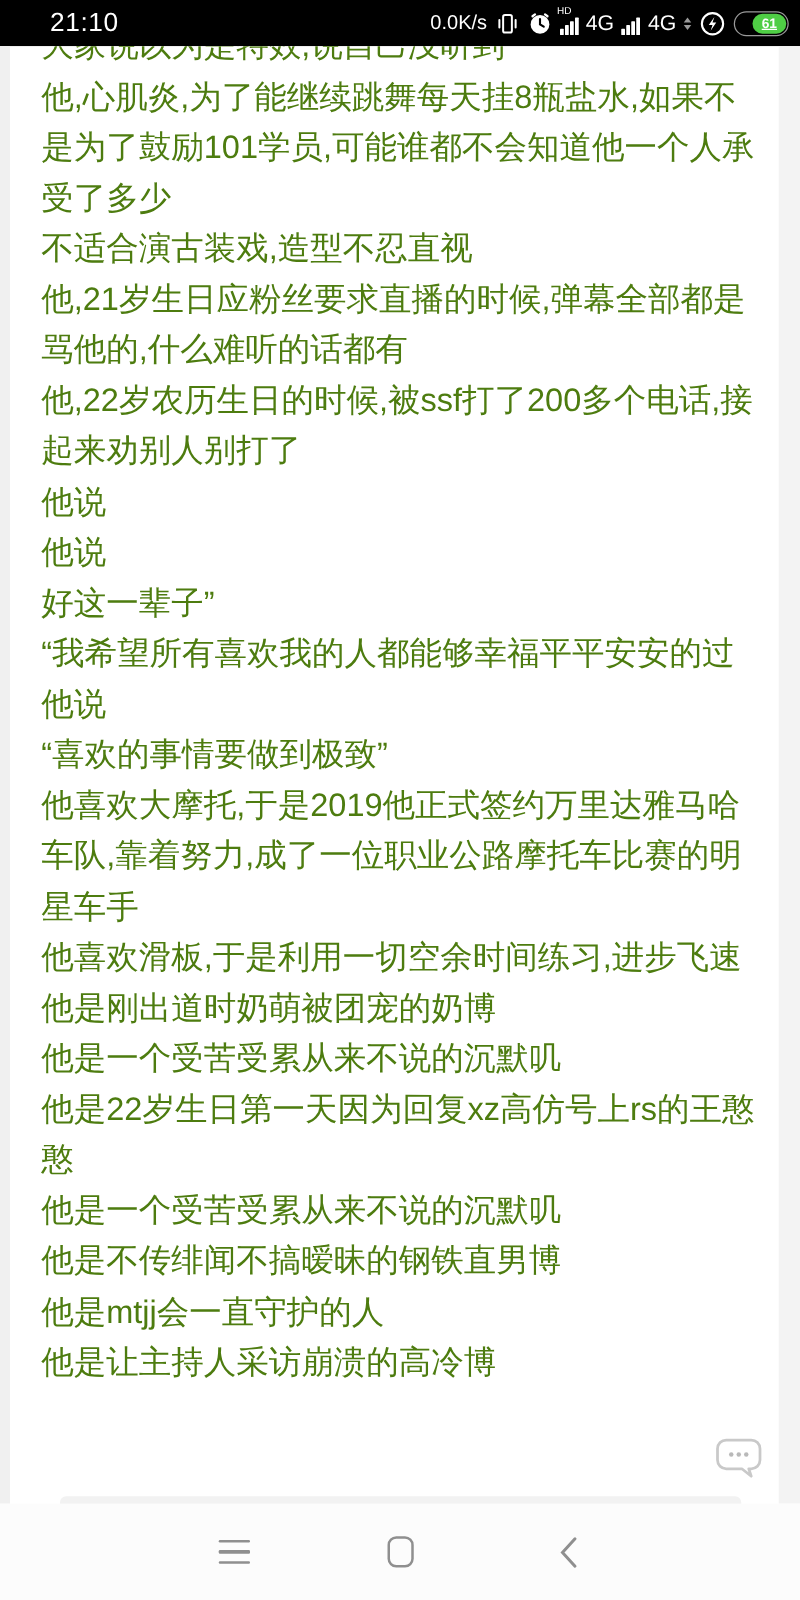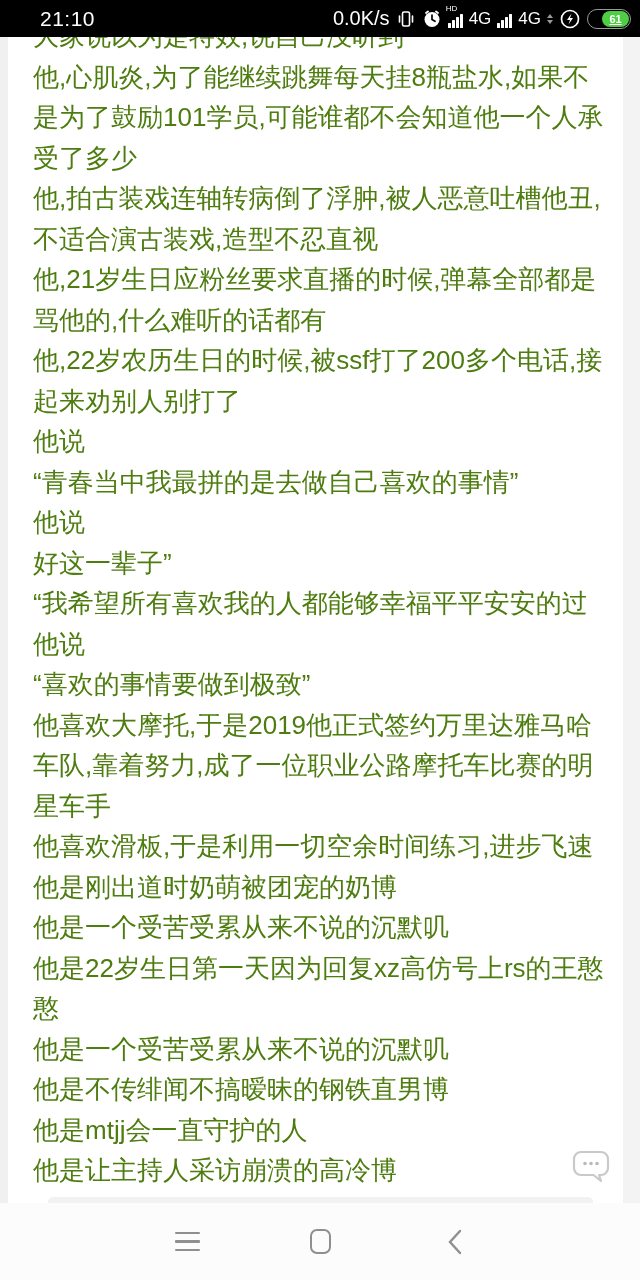--- a/index.html
+++ b/index.html
@@ -7,21 +7,21 @@
     position:relative;width:640px;height:1280px;overflow:hidden;
     background:#ffffff;font-family:"Liberation Sans",sans-serif;
   }
   
   .status-bar{
     position:absolute;top:0;left:0;width:640px;height:37px;background:#000;
     display:flex;align-items:center;box-sizing:border-box;padding:0 9px 0 40px;color:#fff;
   }
   .sb-time{font-size:21px;letter-spacing:0.5px;}
   .sb-right{margin-left:auto;display:flex;align-items:center;gap:6px;}
-  .sb-speed{font-size:20px;}
+  .sb-speed{font-size:16px;}
   .sb-icon{display:flex;align-items:center;}
   .sig{position:relative;display:flex;align-items:flex-end;gap:1px;height:18px;}
   .sig b{display:block;width:3px;background:#fff;border-radius:0.5px;}
   .hd-badge{position:absolute;top:-6px;left:-2px;font-size:8px;font-weight:normal;color:#fff;letter-spacing:0;}
   .sb-4g{font-size:17px;}
   .net-arrows{display:flex;flex-direction:column;gap:2px;align-items:center;}
   .net-arrows i{display:block;width:0;height:0;border-left:3px solid transparent;border-right:3px solid transparent;}
   .arr-up{border-bottom:4px solid #9a9a9a;}
   .arr-dn{border-top:4px solid #9a9a9a;}
   .battery{
@@ -121,28 +121,26 @@
 
   <div class="webview">
     <div class="strip-left"></div>
     <div class="strip-right"></div>
 
     <div class="text-block" style="color: #4d7c0f;">
         <div class="text-line">大家说以为是特效,说自己没听到</div>
         <div class="text-line">他,心肌炎,为了能继续跳舞每天挂8瓶盐水,如果不</div>
         <div class="text-line">是为了鼓励101学员,可能谁都不会知道他一个人承</div>
         <div class="text-line">受了多少</div>
-        <div class="text-line">他,拍古装戏连轴转病倒了浮肿,被人恶意吐槽他丑,</div>
         <div class="text-line">不适合演古装戏,造型不忍直视</div>
         <div class="text-line">他,21岁生日应粉丝要求直播的时候,弹幕全部都是</div>
         <div class="text-line">骂他的,什么难听的话都有</div>
         <div class="text-line">他,22岁农历生日的时候,被ssf打了200多个电话,接</div>
         <div class="text-line">起来劝别人别打了</div>
         <div class="text-line">他说</div>
-        <div class="text-line">“青春当中我最拼的是去做自己喜欢的事情”</div>
         <div class="text-line">他说</div>
         <div class="text-line">好这一辈子”</div>
         <div class="text-line">“我希望所有喜欢我的人都能够幸福平平安安的过</div>
         <div class="text-line">他说</div>
         <div class="text-line">“喜欢的事情要做到极致”</div>
         <div class="text-line">他喜欢大摩托,于是2019他正式签约万里达雅马哈</div>
         <div class="text-line">车队,靠着努力,成了一位职业公路摩托车比赛的明</div>
         <div class="text-line">星车手</div>
         <div class="text-line">他喜欢滑板,于是利用一切空余时间练习,进步飞速</div>
         <div class="text-line">他是刚出道时奶萌被团宠的奶博</div>

